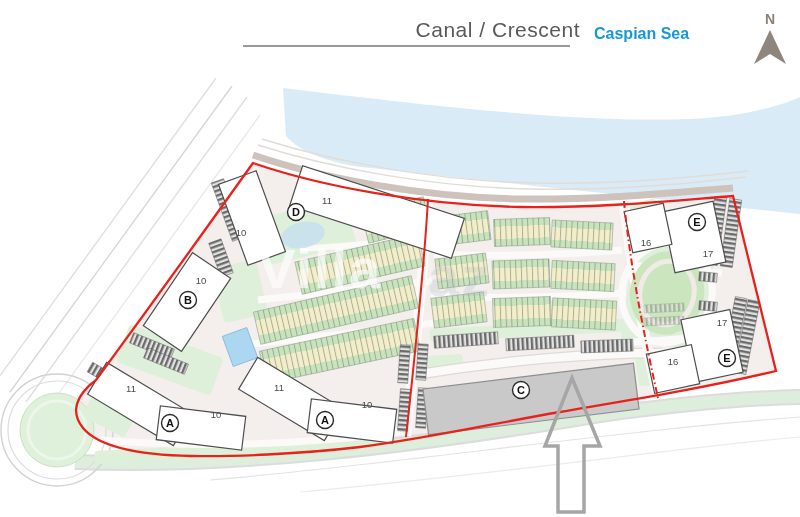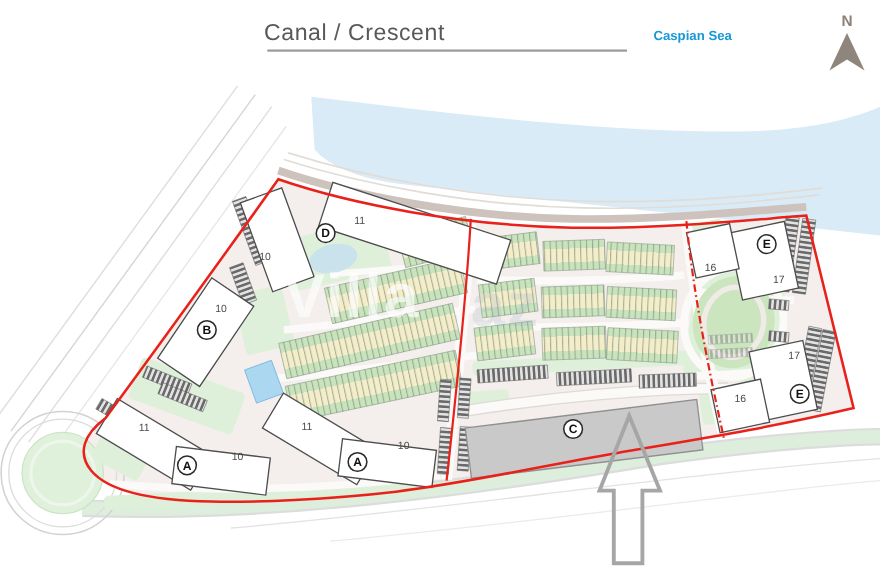--- a/index.html
+++ b/index.html
@@ -1,22 +1,22 @@
 <!DOCTYPE html>
 <html><head>
 <meta charset="utf-8">
 <style>
   html,body{margin:0;padding:0;background:#ffffff;}
   .stage{position:relative;width:800px;height:517px;background:#ffffff;overflow:hidden;
          font-family:"Liberation Sans",sans-serif;}
   .stage svg{position:absolute;left:0;top:0;}
-  .hdr-title{position:absolute;left:240px;top:18px;width:340px;text-align:left;
+  .hdr-title{position:absolute;left:240px;top:18px;width:340px;text-align:right;
              font-size:21px;color:#595959;letter-spacing:.5px;}
   .hdr-underline{position:absolute;left:243px;top:45px;width:327px;height:2px;background:#9a9a9a;}
-  .hdr-sea{position:absolute;left:594px;top:25px;width:120px;font-size:12px;font-weight:bold;color:#1898d6;}
+  .hdr-sea{position:absolute;left:594px;top:25px;width:120px;font-size:16px;font-weight:bold;color:#1898d6;}
 </style>
 </head>
 <body>
 
 <div class="stage">
 
   <svg width="800" height="517" viewBox="0 0 800 517">
     <defs>
       <linearGradient id="band" x1="0" y1="0" x2="0" y2="1">
         <stop offset="0" stop-color="#c9e4bd"></stop>

